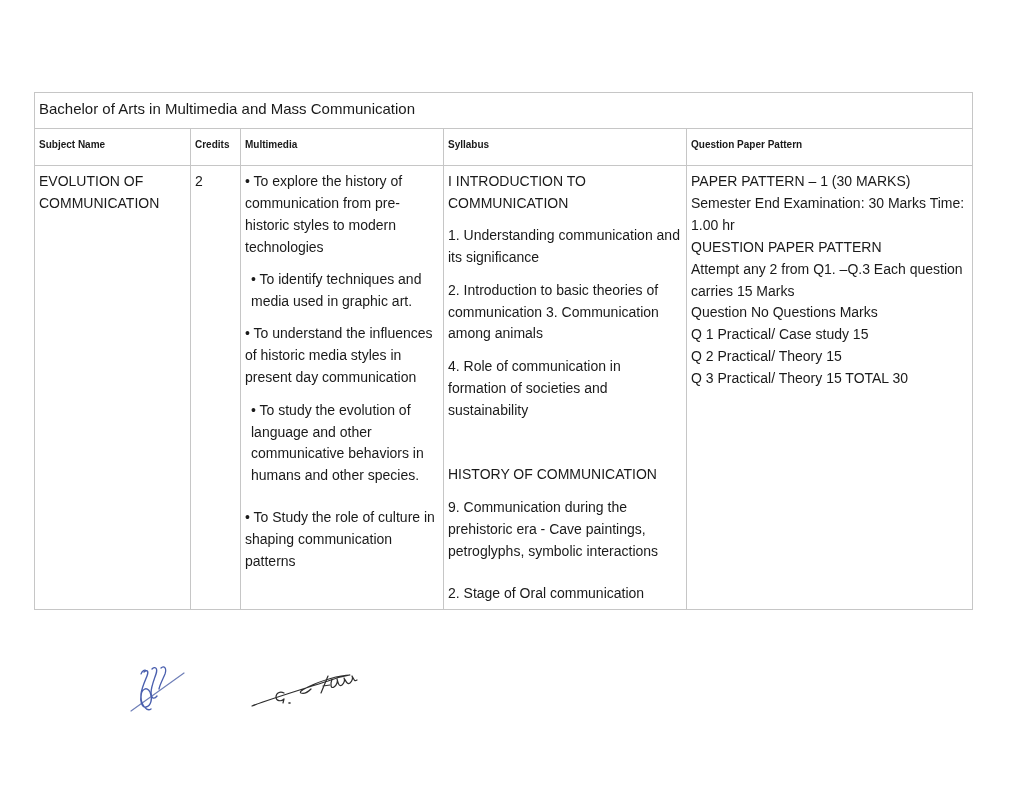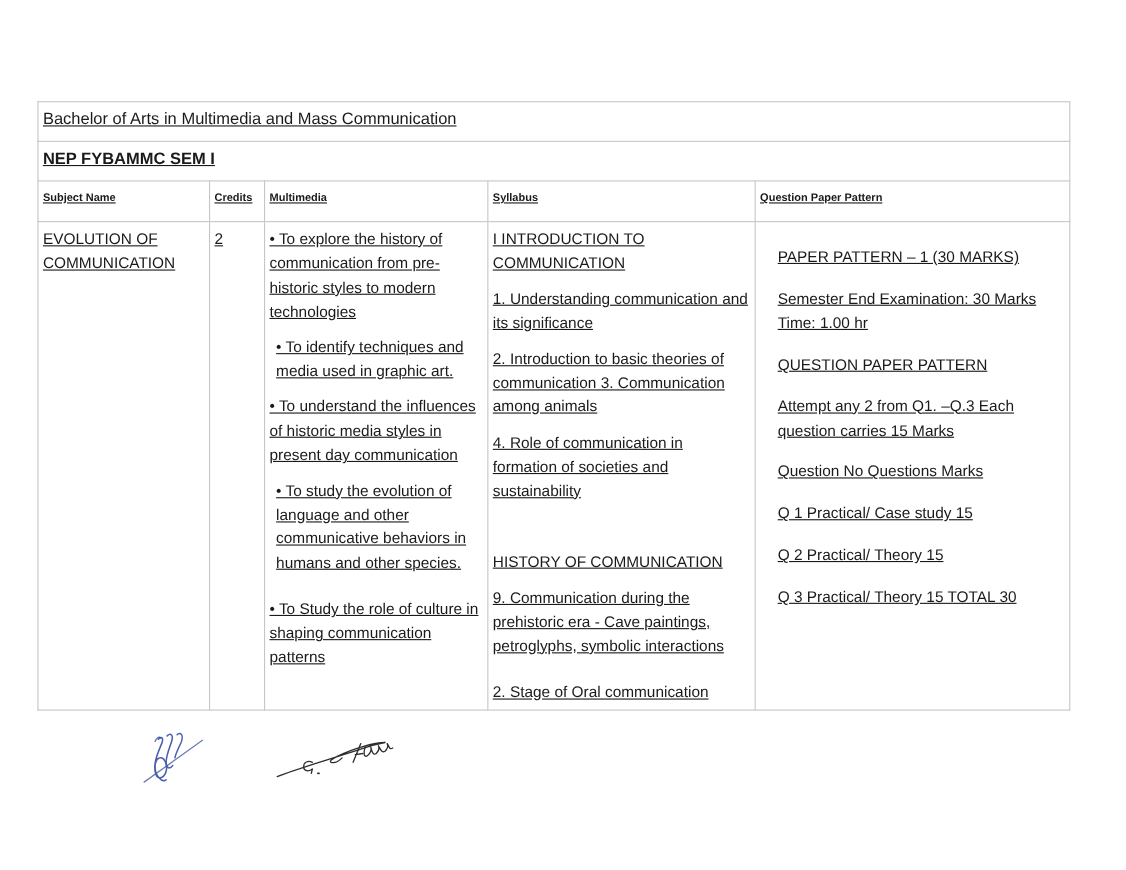--- a/index.html
+++ b/index.html
@@ -27,38 +27,37 @@
     table-layout: fixed;
   }
   table.doc-table td {
     border: 1px solid #c6c6c6;
     vertical-align: top;
     padding: 5px 4px 5px 4px;
     font-size: 14px;
     line-height: 21.9px;
     color: #1a1a1a;
     overflow: hidden;
-    text-decoration: underline;
   }
   tr.r-title td {
     height: 25px;
     font-size: 15px;
     padding-left: 4px;
   }
   tr.r-title td.bold { font-weight: bold; }
   tr.r-head td {
     height: 26px;
     font-size: 10px;
     font-weight: bold;
   }
   tr.r-body td { height: 428px; }
   td .cellp { margin: 0 0 10.5px 0; }
   td .cellp:last-child { margin-bottom: 0; margin-top: 20px; }
   td.c-syllabus .cellp { min-height: 21.9px; }
-  td.c-qpp .cellp { margin: 16px; }
+  td.c-qpp .cellp { margin: 0; }
   .ind { padding-left: 6px; }
   .sig {
     position: absolute;
   }
   .sig svg { display: block; }
   .sig path, .sig line {
     fill: none;
     stroke-linecap: round;
     stroke-linejoin: round;
   }
@@ -72,23 +71,20 @@
     <colgroup>
       <col style="width:156px">
       <col style="width:50px">
       <col style="width:203px">
       <col style="width:243px">
       <col style="width:286px">
     </colgroup>
     <tbody>
       <tr class="r-title">
         <td colspan="5">Bachelor of Arts in Multimedia and Mass Communication</td>
-      </tr>
-      <tr class="r-title">
-        <td colspan="5" class="bold">NEP FYBAMMC SEM I</td>
       </tr>
       <tr class="r-head">
         <td>Subject Name</td>
         <td>Credits</td>
         <td>Multimedia</td>
         <td>Syllabus</td>
         <td>Question Paper Pattern</td>
       </tr>
       <tr class="r-body">
         <td class="c-subject">EVOLUTION OF COMMUNICATION</td>

